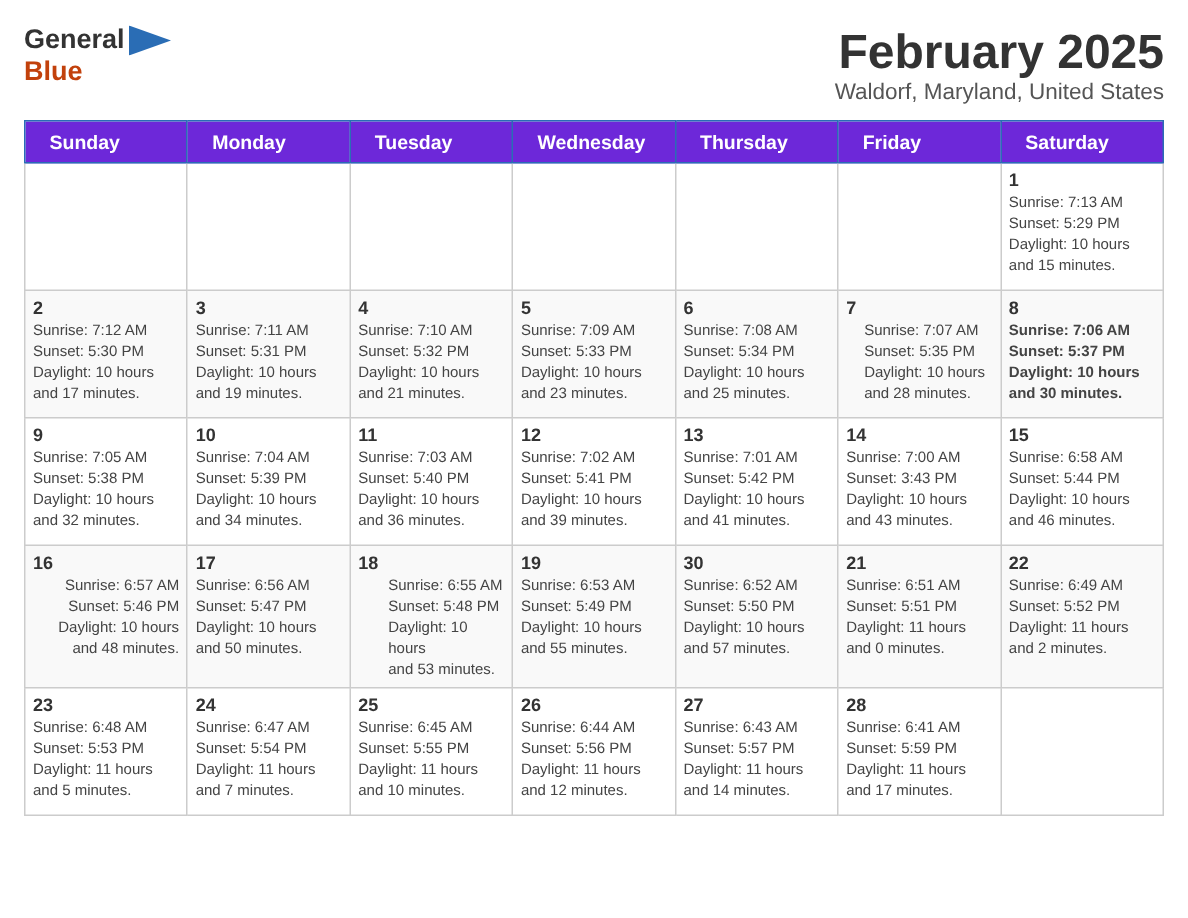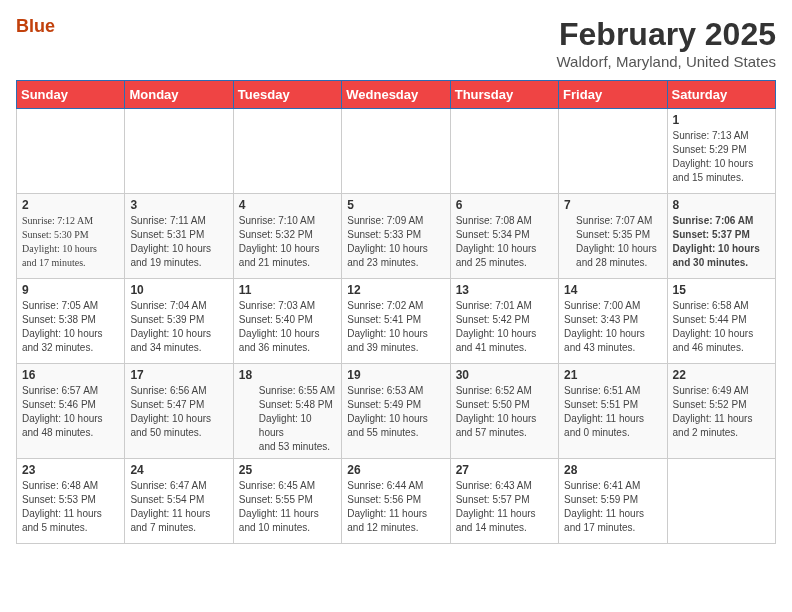--- a/index.html
+++ b/index.html
@@ -38,24 +38,24 @@
       font-weight: normal;
       color: #555;
       text-align: center;
     }
     .calendar {
       width: 100%;
       border-collapse: collapse;
       border: 1px solid #ccc;
     }
     .calendar th {
-      background-color: #ef4444;
+      background-color: #6d28d9;
       color: #fff;
       font-size: 13px;
-      padding: 6px 4px;
+      padding: 6px 16px;
       text-align: left;
       border: 1px solid #2a6db5;
     }
     .calendar td {
       border: 1px solid #ccc;
       vertical-align: top;
       padding: 4px 5px;
       width: calc(100% / 7);
       min-height: 80px;
       font-size: 10.5px;
@@ -81,20 +81,26 @@
     }
     .week-row td {
       height: 85px;
     }
   </style>
 </head>
 <body>
 
 <div class="header">
   <div class="logo">
+    <div class="logo-top">
+      <span style="font-size:18px;font-weight:bold;color:#333;">General</span>
+      <svg width="28" height="20" viewBox="0 0 28 20" style="margin-left:3px;">
+        <polygon points="0,0 28,10 0,20" fill="#2a6db5"></polygon>
+      </svg>
+    </div>
     <span style="font-size:18px;font-weight:bold;color:#c2410c;">Blue</span>
   </div>
   <div class="title-area">
     <h1>February 2025</h1>
     <h2>Waldorf, Maryland, United States</h2>
   </div>
 </div>
 
 <table class="calendar">
   <thead>
@@ -120,21 +126,21 @@
           <span class="day-number">1</span>
           <div class="day-info" style="white-space: pre-line;">Sunrise: 7:13 AM
 Sunset: 5:29 PM
 Daylight: 10 hours
 and 15 minutes.</div>
         </td>
       </tr>
       <tr class="week-row">
         <td>
           <span class="day-number">2</span>
-          <div class="day-info" style="white-space: pre-line; font-family: Liberation Serif, serif;">Sunrise: 7:12 AM
+          <div class="day-info" style="white-space: pre-line;">Sunrise: 7:12 AM
 Sunset: 5:30 PM
 Daylight: 10 hours
 and 17 minutes.</div>
         </td>
         <td>
           <span class="day-number">3</span>
           <div class="day-info" style="white-space: pre-line;">Sunrise: 7:11 AM
 Sunset: 5:31 PM
 Daylight: 10 hours
 and 19 minutes.</div>
@@ -222,21 +228,21 @@
           <span class="day-number">15</span>
           <div class="day-info" style="white-space: pre-line;">Sunrise: 6:58 AM
 Sunset: 5:44 PM
 Daylight: 10 hours
 and 46 minutes.</div>
         </td>
       </tr>
       <tr class="week-row">
         <td>
           <span class="day-number">16</span>
-          <div class="day-info" style="white-space: pre-line;">Sunrise: 6:57 AM
+          <div class="day-info" style="white-space: pre-line; text-align: right;">Sunrise: 6:57 AM
 Sunset: 5:46 PM
 Daylight: 10 hours
 and 48 minutes.</div>
         </td>
         <td>
           <span class="day-number">17</span>
           <div class="day-info" style="white-space: pre-line;">Sunrise: 6:56 AM
 Sunset: 5:47 PM
 Daylight: 10 hours
 and 50 minutes.</div>

